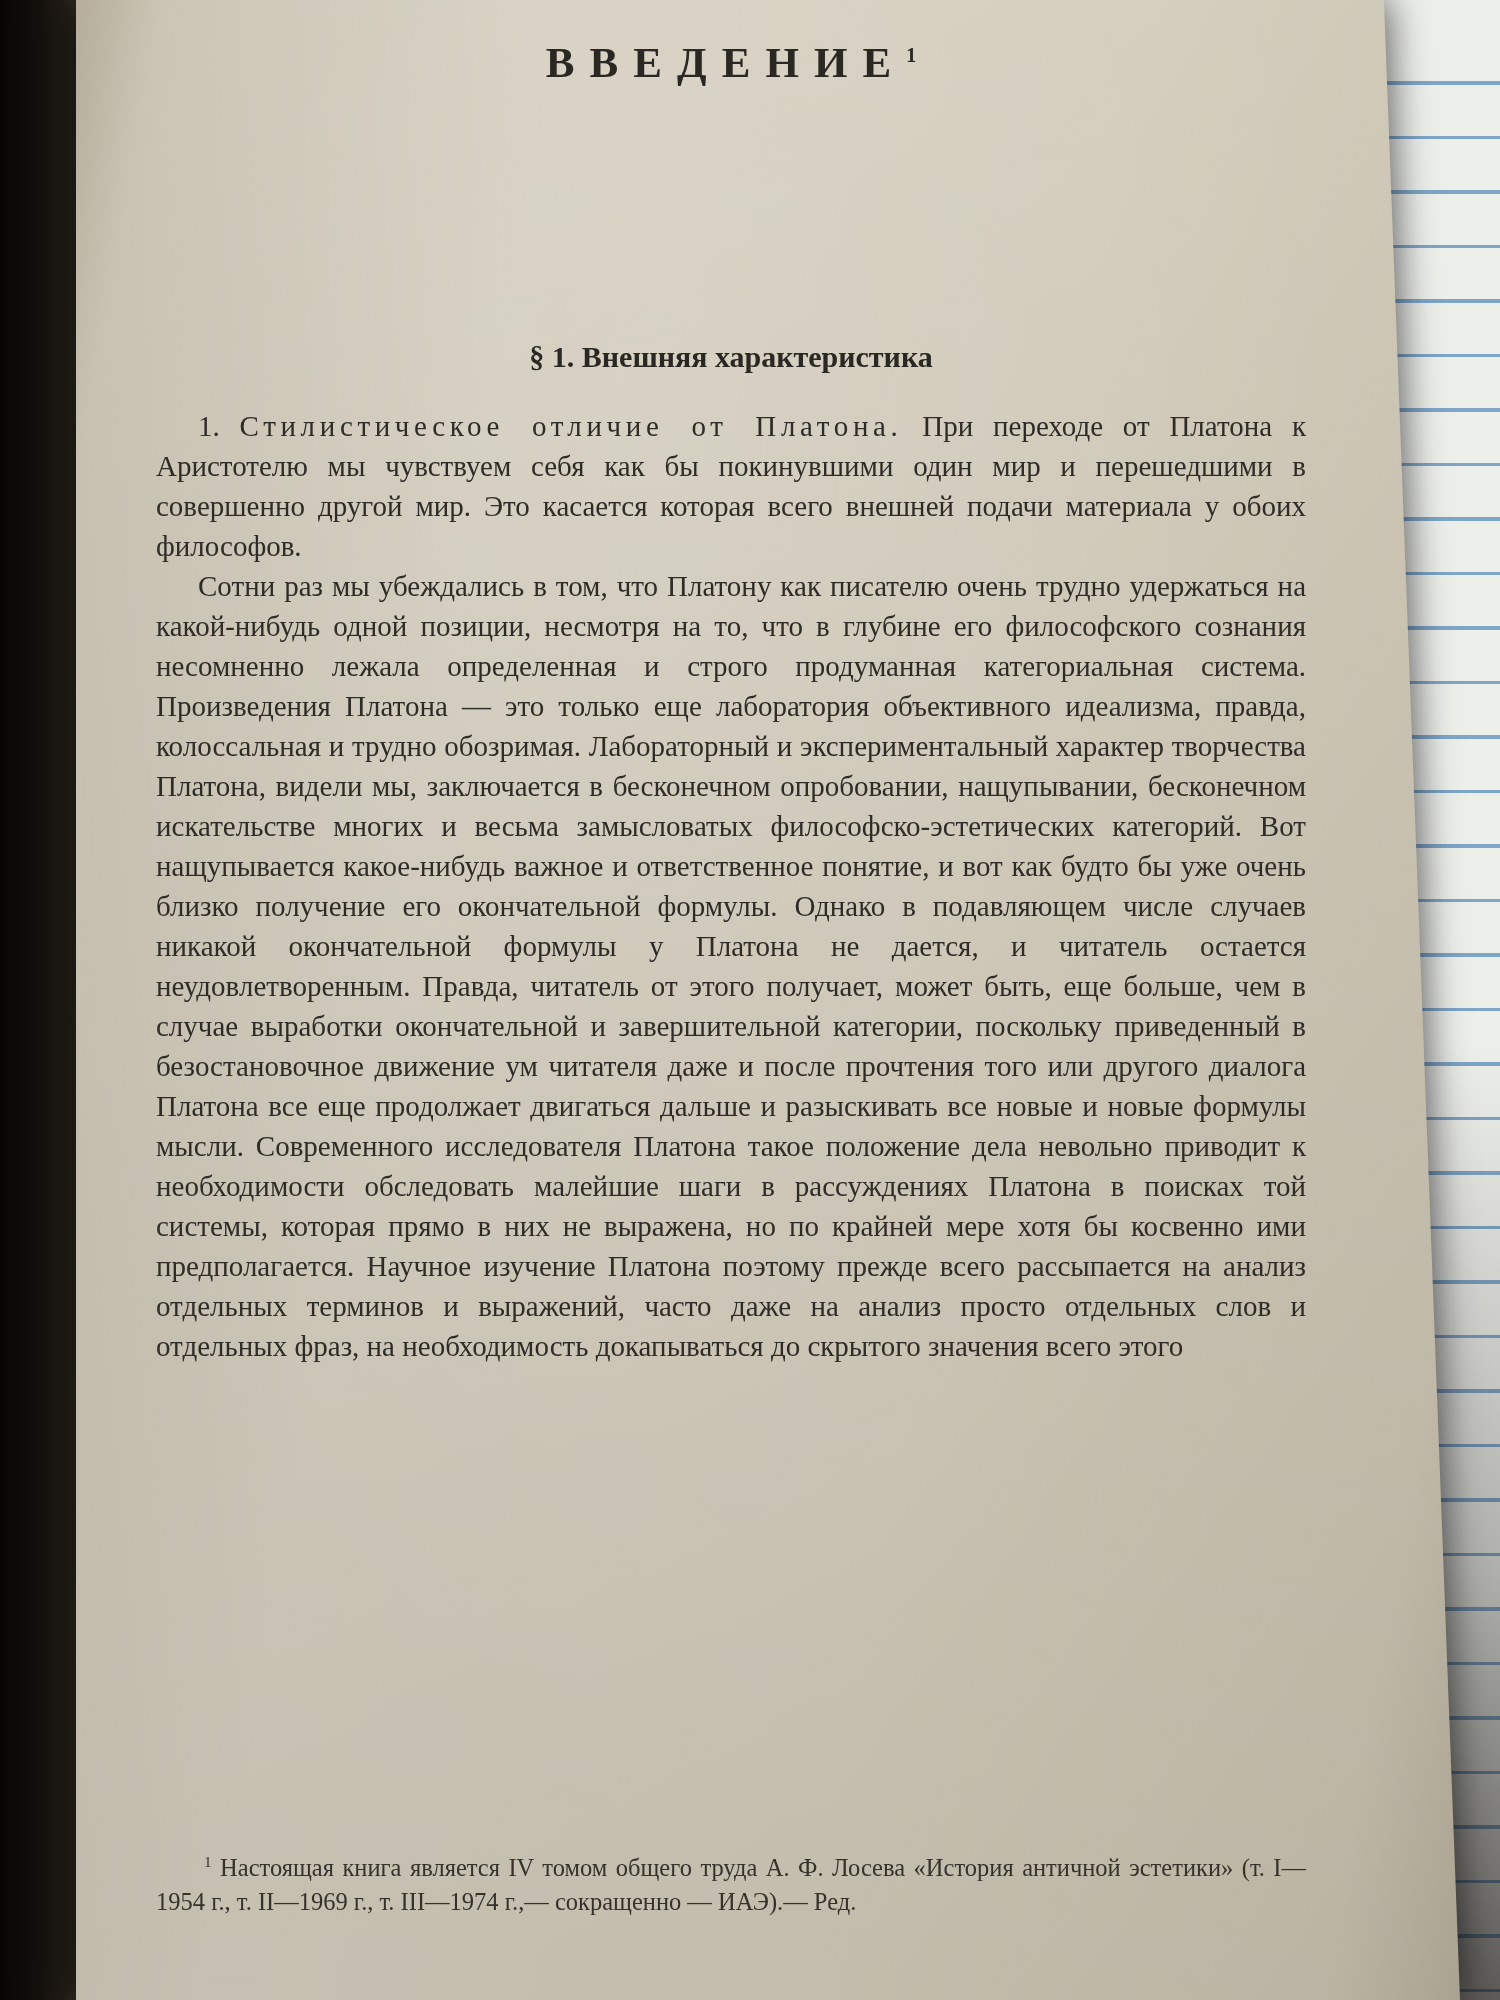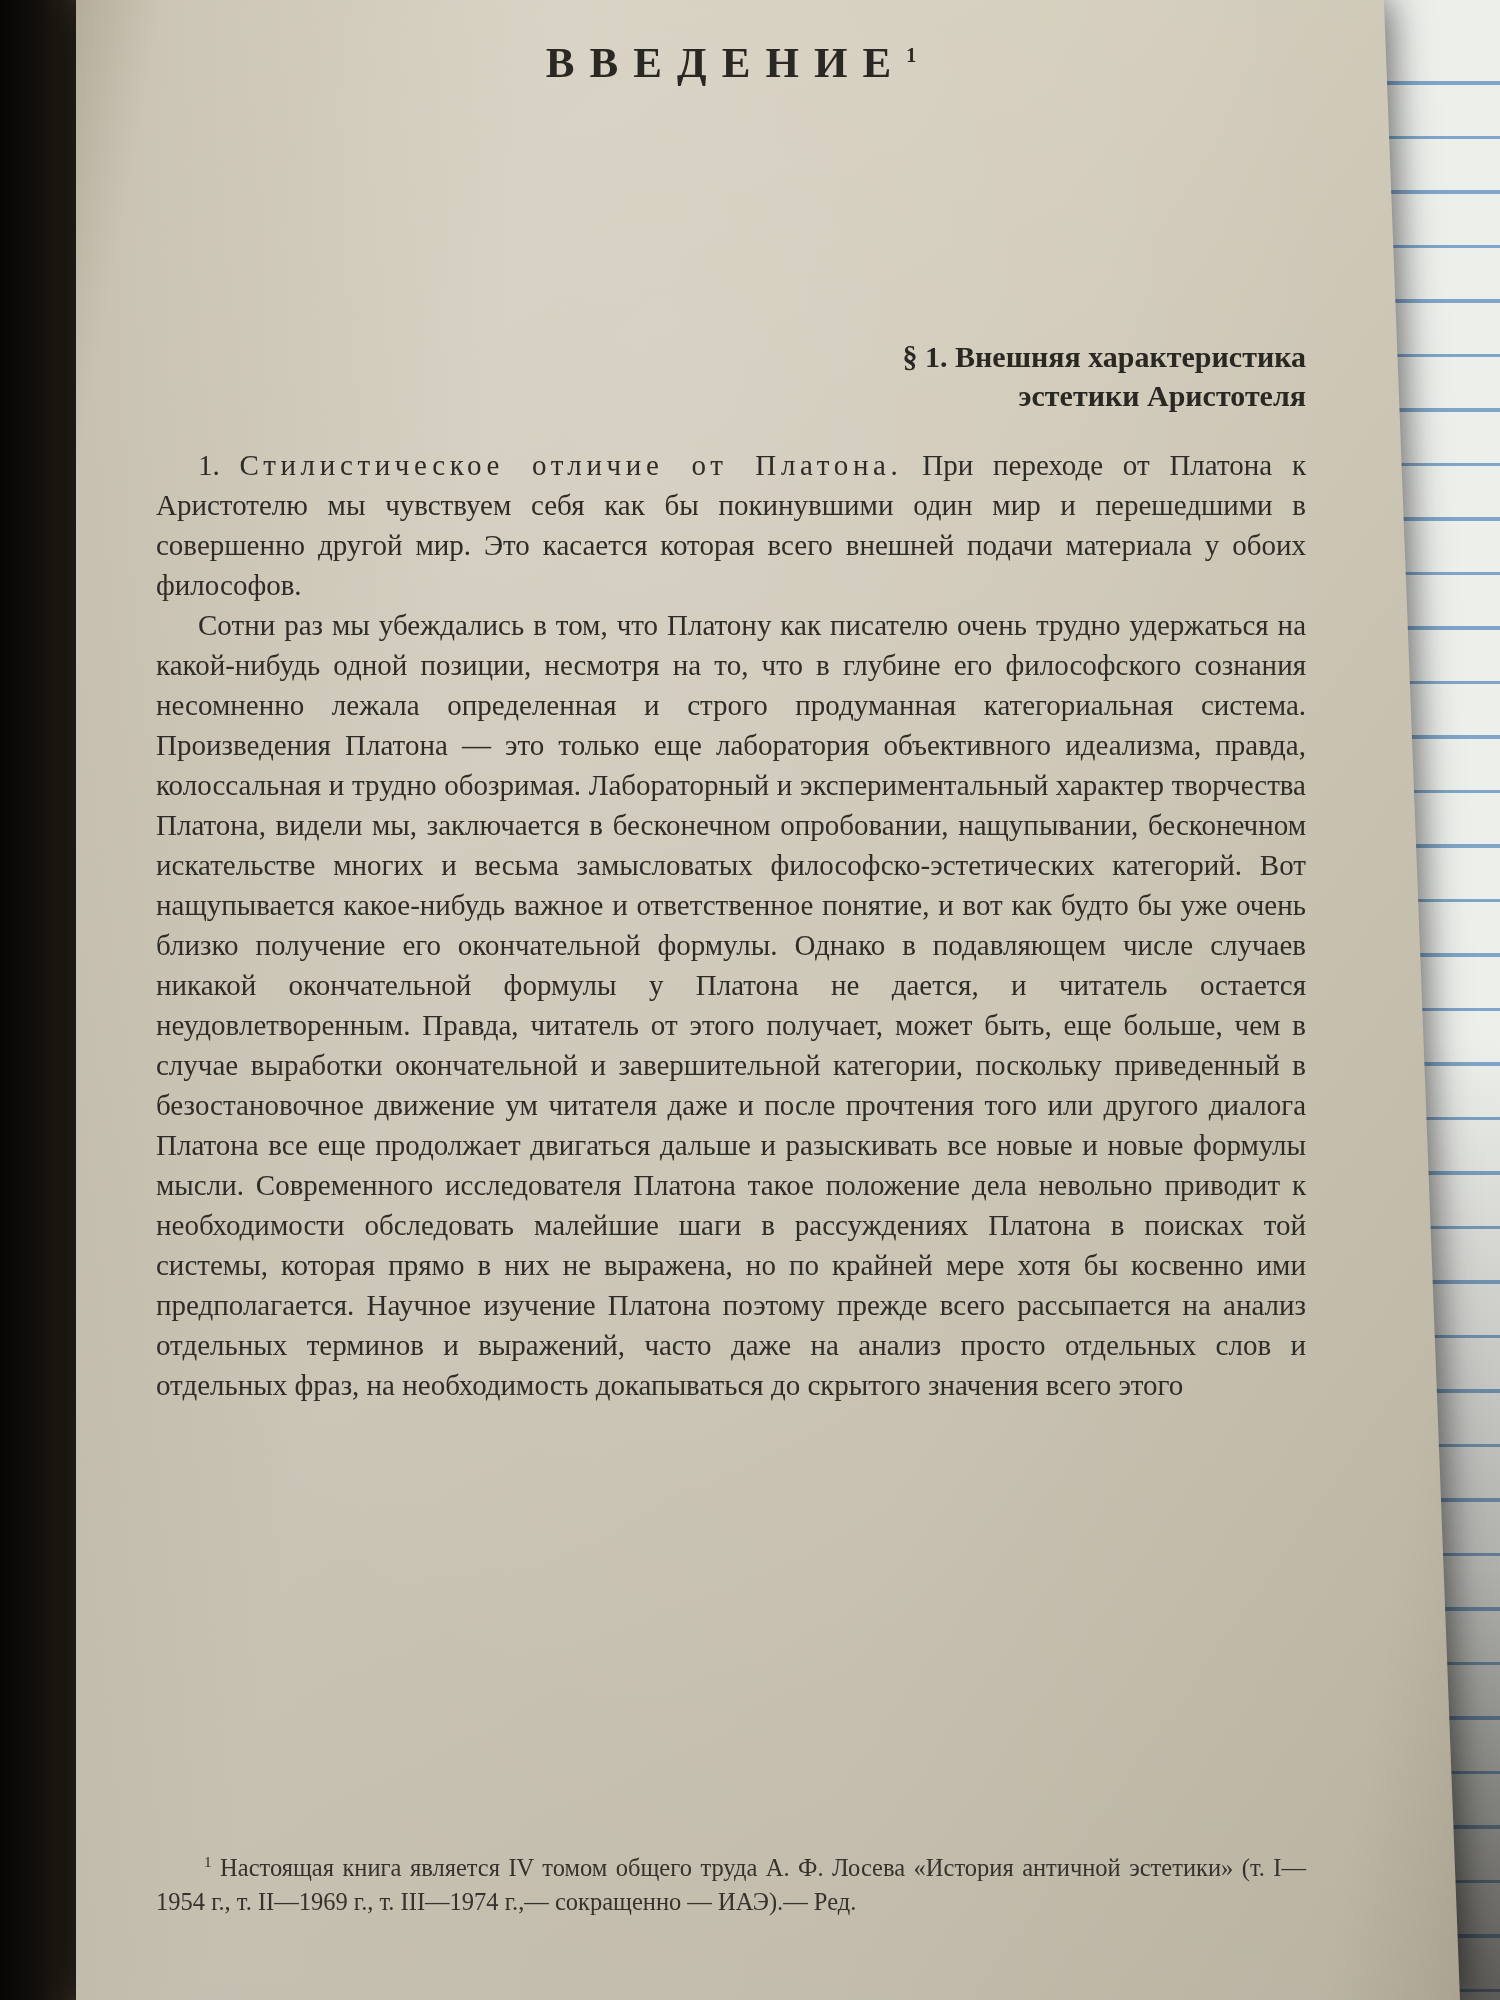--- a/index.html
+++ b/index.html
@@ -50,21 +50,21 @@
     font-size:43px;
     font-weight:bold;
     letter-spacing:0.35em;
     color:#2a2822;
     white-space:nowrap;
   }
   .page-title sup { font-size:20px; letter-spacing:0; vertical-align:super; }
 
   .section-heading {
     margin-top:250px;
-    text-align:right;
+    text-align:center;
     font-size:30px;
     line-height:39px;
     font-weight:bold;
     color:#2a2822;
   }
 
   .body-text {
     margin-top:30px;
     font-size:29px;
     line-height:40px;
@@ -94,21 +94,20 @@
 <div class="paper-shade"></div>
 
 <div class="page-wrap">
   <div class="book-page">
     <div class="page-inner">
 
       <h1 class="page-title"><span>ВВЕДЕНИЕ</span><sup>1</sup></h1>
 
       <div class="section-heading">
         <div>§ 1. Внешняя характеристика</div>
-        <div>эстетики Аристотеля</div>
       </div>
 
       <div class="body-text">
         <p><span>1.</span>
           <span class="emphasis">Стилистическое отличие от Платона.</span>
           <span>При переходе от Платона к Аристотелю мы чувствуем себя как бы покинувшими один мир и перешедшими в совершенно другой мир. Это касается которая всего внешней подачи материала у обоих философов.</span></p>
         <p>Сотни раз мы убеждались в том, что Платону как писателю очень трудно удержаться на какой-нибудь одной позиции, несмотря на то, что в глубине его философского сознания несомненно лежала определенная и строго продуманная категориальная система. Произведения Платона — это только еще лаборатория объективного идеализма, правда, колоссальная и трудно обозримая. Лабораторный и экспериментальный характер творчества Платона, видели мы, заключается в бесконечном опробовании, нащупывании, бесконечном искательстве многих и весьма замысловатых философско-эстетических категорий. Вот нащупывается какое-нибудь важное и ответственное понятие, и вот как будто бы уже очень близко получение его окончательной формулы. Однако в подавляющем числе случаев никакой окончательной формулы у Платона не дается, и читатель остается неудовлетворенным. Правда, читатель от этого получает, может быть, еще больше, чем в случае выработки окончательной и завершительной категории, поскольку приведенный в безостановочное движение ум читателя даже и после прочтения того или другого диалога Платона все еще продолжает двигаться дальше и разыскивать все новые и новые формулы мысли. Современного исследователя Платона такое положение дела невольно приводит к необходимости обследовать малейшие шаги в рассуждениях Платона в поисках той системы, которая прямо в них не выражена, но по крайней мере хотя бы косвенно ими предполагается. Научное изучение Платона поэтому прежде всего рассыпается на анализ отдельных терминов и выражений, часто даже на анализ просто отдельных слов и отдельных фраз, на необходимость докапываться до скрытого значения всего этого</p>
       </div>
 
       <div class="footnote"><sup>1</sup>

